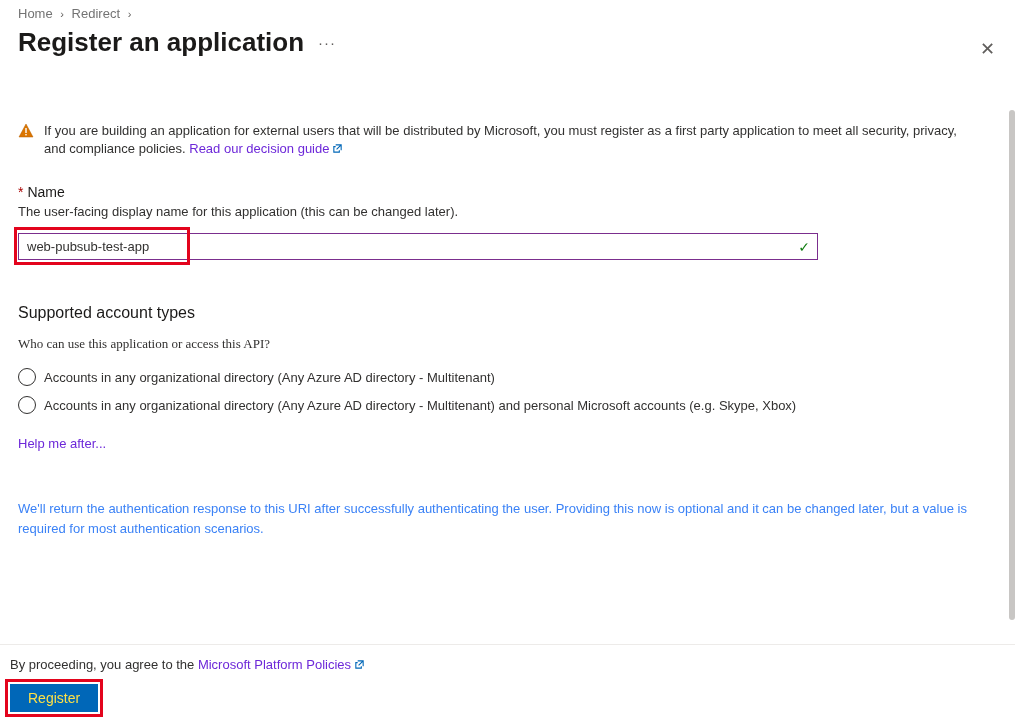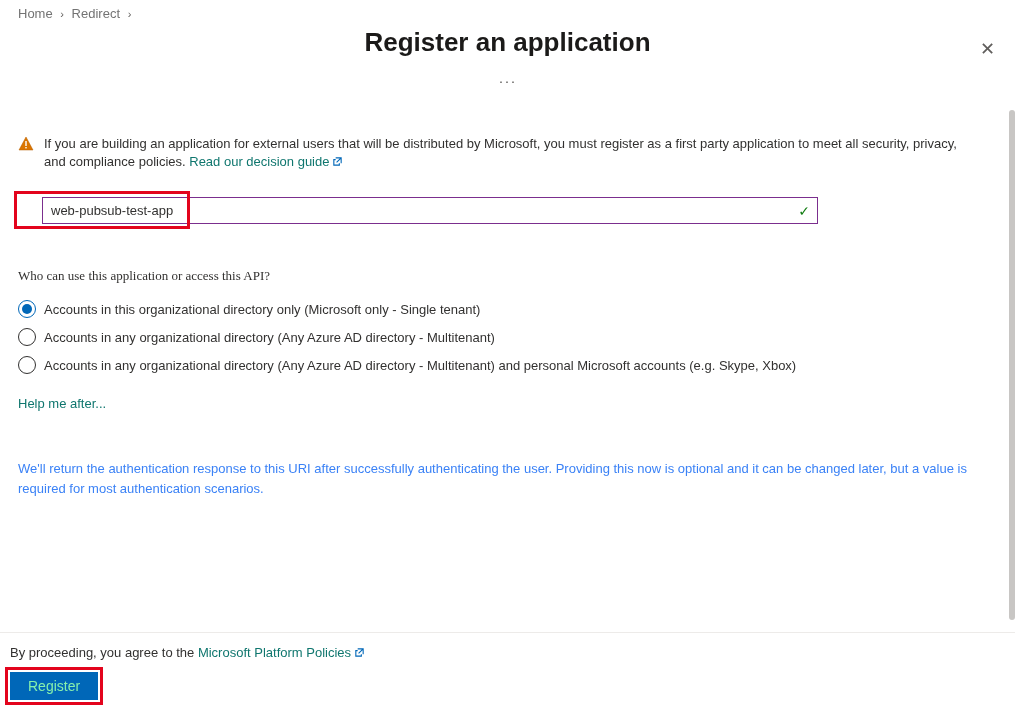--- a/index.html
+++ b/index.html
@@ -21,22 +21,21 @@
     .breadcrumb {
       font-size: 13px;
       margin-bottom: 6px;
     }
     .breadcrumb a { color: #737373; text-decoration: none; }
     .breadcrumb .sep { color: #605e5c; margin: 0 4px; font-size: 11px; }
     .title-row {
       display: flex;
       align-items: center;
       gap: 14px;
-      margin-bottom: 46px;
-      flex-direction: column;
+      margin-bottom: 64px;
     }
     h1 {
       font-size: 26px;
       font-weight: 600;
       color: #1b1a19;
     }
     .more-dots { color: #605e5c; font-size: 15px; letter-spacing: 1px; cursor: pointer;}
     .close-x {
       position: absolute;
       right: 20px;
@@ -50,30 +49,29 @@
       display: flex;
       align-items: flex-start;
       gap: 10px;
       margin-bottom: 26px;
       max-width: 940px;
     }
     .warn-icon {
       width: 16px; height: 16px; flex-shrink: 0; margin-top: 1px;
     }
     .warn-text { font-size: 13px; color: #323130; line-height: 1.4; }
-    .link { color: #0f766e; text-decoration: none; }
+    .link { color: #6d28d9; text-decoration: none; }
     .ext-icon { width: 11px; height: 11px; vertical-align: -1px; margin-left: 3px; }
     .field-label { font-size: 14px; color: #1b1a19; margin-bottom: 4px; }
     .required-star { color: #a80000; margin-right: 4px; }
     .field-hint { font-size: 13px; color: #323130; margin-bottom: 14px; }
     .input-wrap {
       position: relative;
       width: 800px;
       margin-bottom: 44px;
-      padding-left: 24px;
     }
     .name-input {
       width: 100%;
       padding: 5px 28px 5px 8px;
       font-size: 13px;
       border: 1px solid #7b2e8e;
       outline: none;
       font-family: inherit;
       color: #323130;
     }
@@ -127,31 +125,31 @@
     .redirect-desc {
       font-size: 13px;
       color: #3b82f6;
       line-height: 1.5;
       max-width: 960px;
     }
     .footer {
       position: absolute;
       left: 0; right: 0; bottom: 0;
       border-top: 1px solid #edebe9;
-      padding: 12px 10px 20px 10px;
+      padding: 12px 10px 8px 10px;
       background: #fff;
     }
     .footer-policy { font-size: 13px; margin-bottom: 12px; }
     .register-wrap {
       position: relative;
       display: inline-block;
     }
     .register-btn {
       background: #0067b8;
-      color: #86efac;
+      color: #fde047;
       border: none;
       padding: 6px 18px;
       font-size: 14px;
       cursor: pointer;
       font-family: inherit;
     }
     .red-highlight-btn {
       position: absolute;
       left: -5px; top: -5px;
       right: -5px; bottom: -5px;
@@ -194,34 +192,35 @@
       <rect x="7.3" y="11" width="1.4" height="1.4" fill="#fff"></rect>
     </svg>
     <div class="warn-text">
       <span>If you are building an application for external users that will be distributed by Microsoft, you must register as a first party application to meet all security, privacy, and compliance policies. </span><a href="#" class="link"><span>Read our decision guide</span><svg class="ext-icon" viewBox="0 0 12 12">
             <path d="M4 2h6v6M10 2L5 7" stroke="#0067b8" stroke-width="1.2" fill="none"></path>
             <path d="M8 8v2H2V4h2" stroke="#0067b8" stroke-width="1.2" fill="none"></path>
           </svg></a>
     </div>
   </div>
 
+  <div class="field-label">
+    <span class="required-star">*</span><span>Name</span>
+  </div>
+  <div class="field-hint">The user-facing display name for this application (this can be changed later).</div>
 
   <div class="input-wrap">
     <input class="name-input" type="text" value="web-pubsub-test-app" style="">
     <span class="check-icon">✓</span>
     <div class="red-highlight-input"></div>
   </div>
 
+  <h2>Supported account types</h2>
   <div class="section-hint">Who can use this application or access this API?</div>
 
   <div class="radios">
-    <div class="radio-row">
-      <span class="rdot sel"></span>
-      <span class="radio-label">Accounts in this organizational directory only (Microsoft only - Single tenant)</span>
-    </div>
     <div class="radio-row">
       <span class="rdot"></span>
       <span class="radio-label">Accounts in any organizational directory (Any Azure AD directory - Multitenant)</span>
     </div>
     <div class="radio-row">
       <span class="rdot"></span>
       <span class="radio-label">Accounts in any organizational directory (Any Azure AD directory - Multitenant) and personal Microsoft accounts (e.g. Skype, Xbox)</span>
     </div>
   </div>
 

